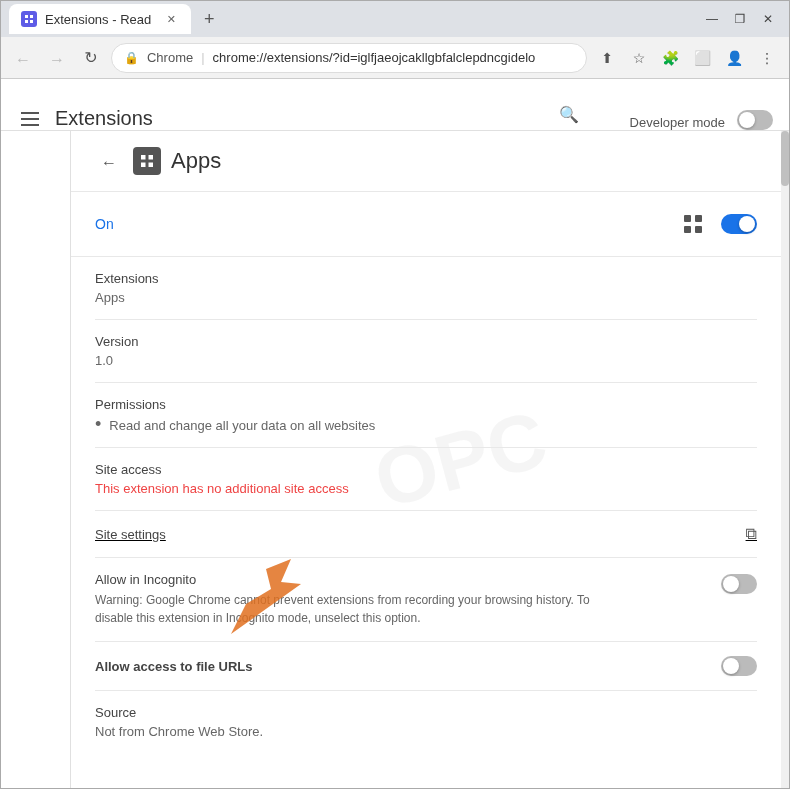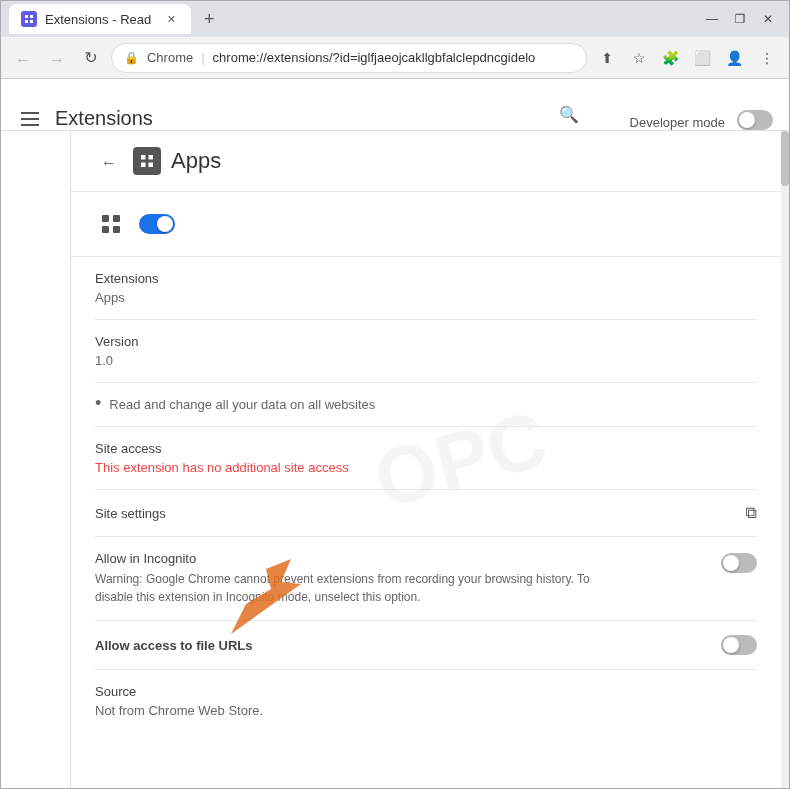--- a/index.html
+++ b/index.html
@@ -70,21 +70,21 @@
     .permissions-label { font-size: 13px; color: #444; font-weight: 500; margin-bottom: 6px; }
     .permission-item { font-size: 13px; color: #666; display: flex; align-items: flex-start; gap: 8px; }
     .bullet { font-size: 18px; line-height: 1; margin-top: -3px; }
 
     
     .site-access-row { padding: 14px 0; border-bottom: 1px solid #e8e8e8; }
     .site-access-label { font-size: 13px; color: #444; font-weight: 500; margin-bottom: 4px; }
     .site-access-value { font-size: 13px; color: #ef4444; }
 
     
-    .site-settings-row { padding: 14px 0; border-bottom: 1px solid #e8e8e8; display: flex; align-items: center; cursor: pointer; }
+    .site-settings-row { padding: 14px 0; border-bottom: 1px solid #e8e8e8; display: flex; align-items: center; cursor: pointer; text-decoration: underline; }
     .site-settings-label { font-size: 13px; color: #444; font-weight: 500; flex: 1; }
     .external-link-icon { color: #555; font-size: 16px; }
 
     
     .incognito-row { padding: 14px 0; border-bottom: 1px solid #e8e8e8; display: flex; align-items: flex-start; }
     .incognito-text { flex: 1; }
     .incognito-title { font-size: 13px; color: #444; font-weight: 500; margin-bottom: 4px; }
     .incognito-desc { font-size: 12px; color: #666; line-height: 1.5; max-width: 520px; }
 
     
@@ -183,20 +183,21 @@
           <div class="back-btn">←</div>
           <div class="ext-app-icon">
             <svg viewBox="0 0 24 24">
                 <path d="M4 4h6v6H4zm10 0h6v6h-6zM4 14h6v6H4zm10 0h6v6h-6z"></path>
               </svg>
           </div>
           <span class="detail-title">Apps</span>
         </div>
 
         <div class="toggle-row">
+          <span class="toggle-on-label">On</span>
           <div class="grid-icon">
             <svg width="20" height="20" viewBox="0 0 20 20" fill="#555">
               <rect x="1" y="1" width="7" height="7" rx="1"></rect>
               <rect x="12" y="1" width="7" height="7" rx="1"></rect>
               <rect x="1" y="12" width="7" height="7" rx="1"></rect>
               <rect x="12" y="12" width="7" height="7" rx="1"></rect>
             </svg>
           </div>
           <div class="toggle on">
             <div class="toggle-knob"></div>
@@ -210,20 +211,21 @@
             <div class="info-value">Apps</div>
           </div>
 
           <div class="info-row">
             <div class="info-label">Version</div>
             <div class="info-value">1.0</div>
           </div>
 
 
           <div class="permissions-row">
+            <div class="permissions-label">Permissions</div>
             <div class="permission-item">
               <span class="bullet">•</span>
               <span>Read and change all your data on all websites</span>
             </div>
           </div>
 
           <div class="site-access-row">
             <div class="site-access-label">Site access</div>
             <div class="site-access-value">This extension has no additional site access</div>
           </div>

